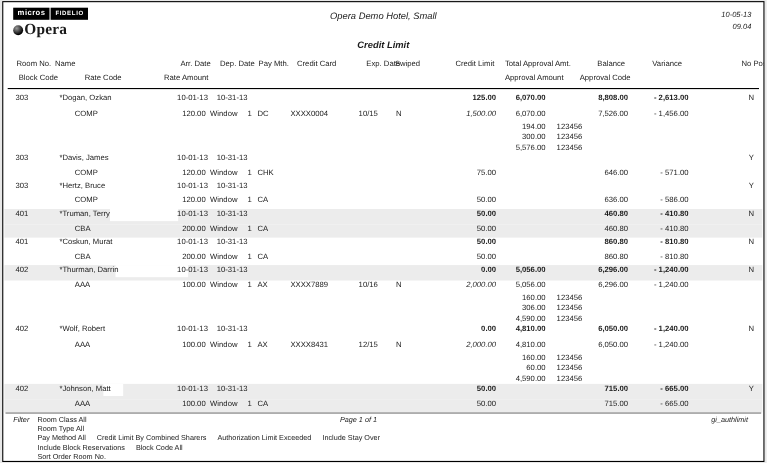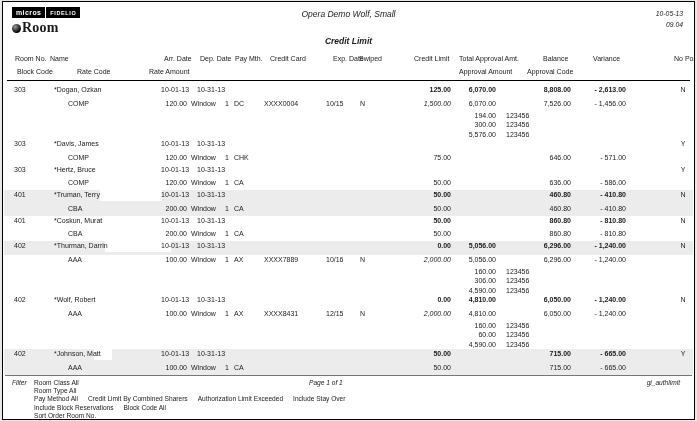--- a/index.html
+++ b/index.html
@@ -60,24 +60,24 @@
 </head>
 <body>
 
 <div class="page">
 
   <div class="brand">
     <div class="brand-top">
       <span class="micros">micros</span>
       <span class="fidelio">FIDELIO</span>
     </div>
-    <div class="opera"><span class="swirl"></span><span>Room</span></div>
+    <div class="opera"><span class="swirl"></span><span>Opera</span></div>
   </div>
 
-  <div class="hotel">Opera Demo Wolf, Small</div>
+  <div class="hotel">Opera Demo Hotel, Small</div>
 
   <div class="hdr-right">
     <div>10-05-13</div>
     <div>09.04</div>
   </div>
 
   <div class="title">Credit Limit</div>
 
   <div id="hdr">
       <span style="left: 8px; top: 1px;">Room No.</span>

